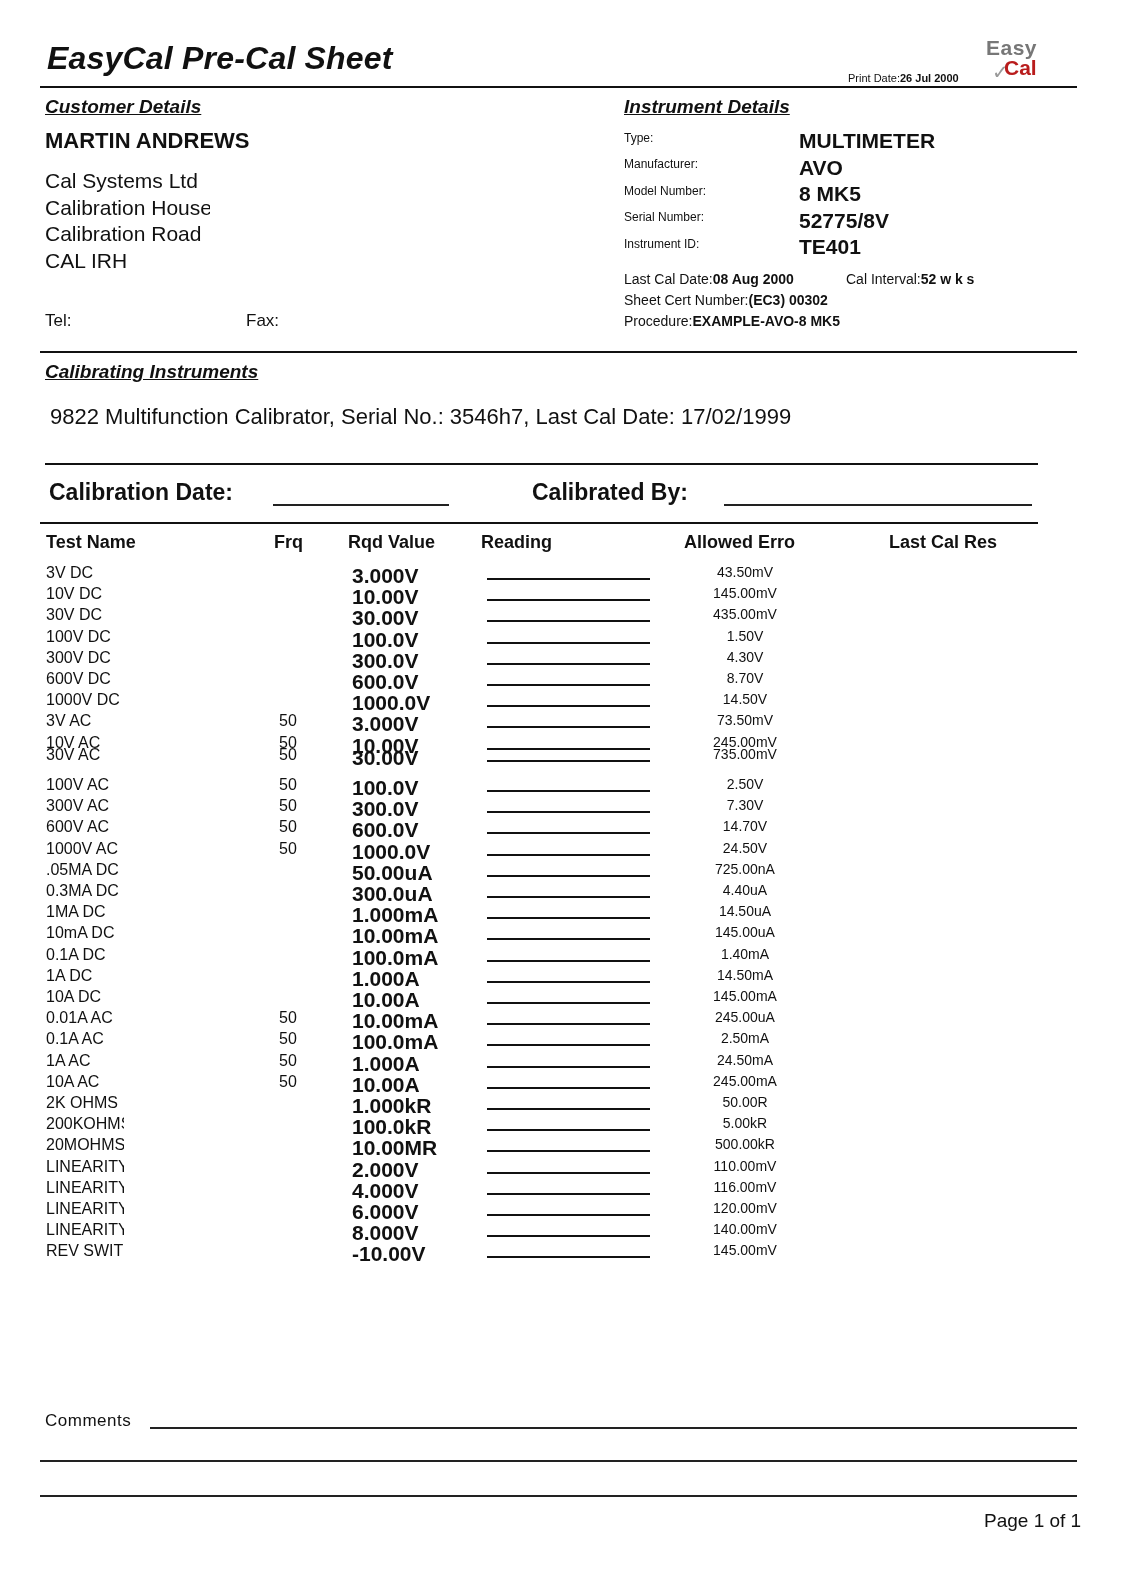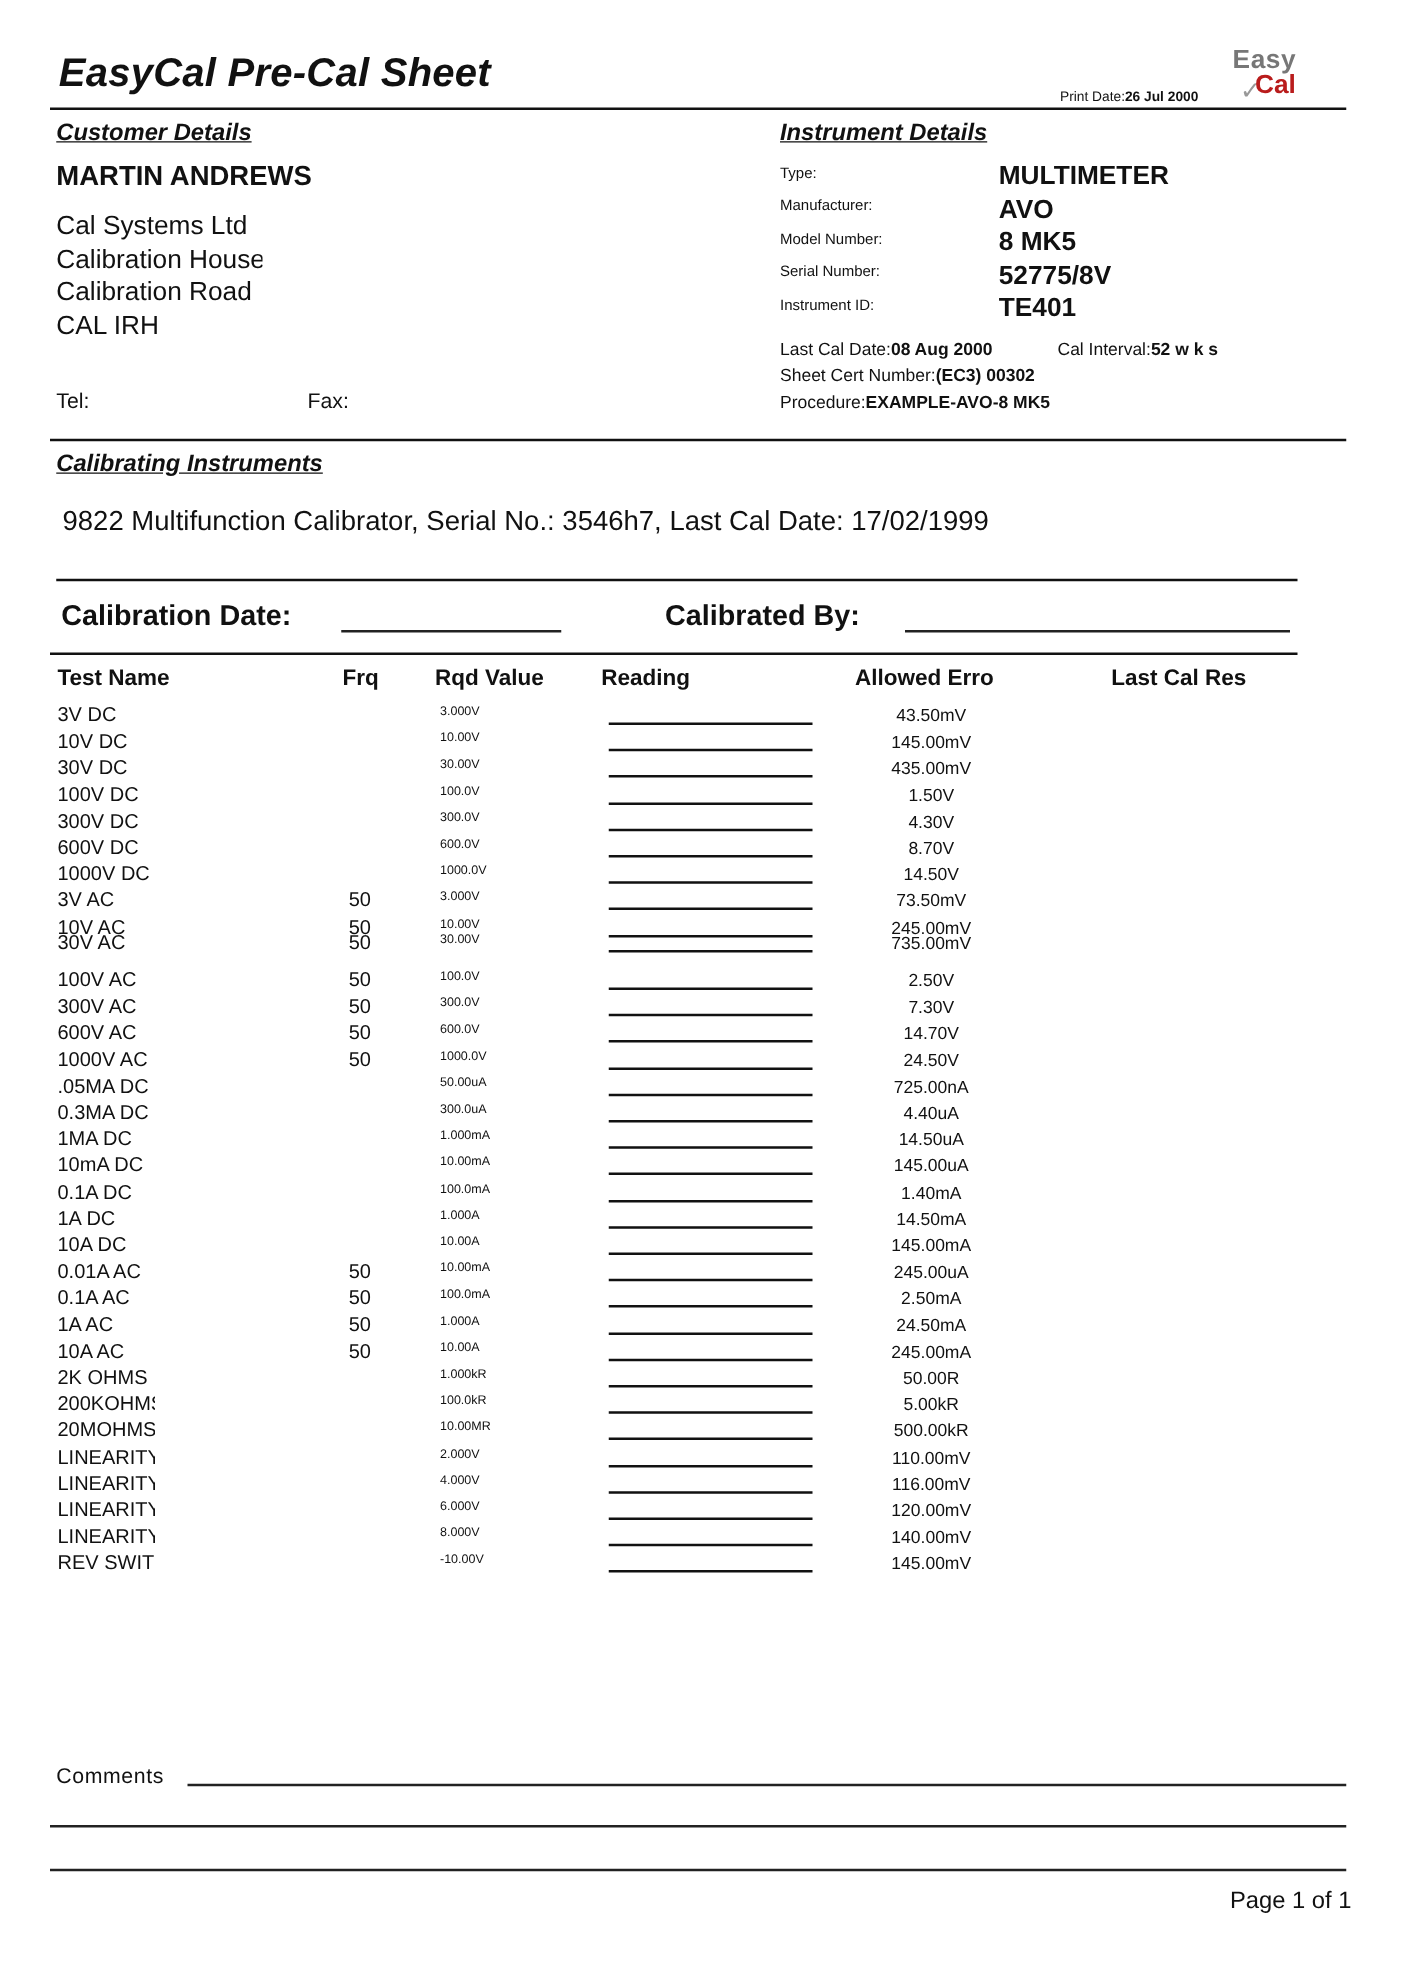--- a/index.html
+++ b/index.html
@@ -21,21 +21,21 @@
   .inst-val { left: 799px; font-size: 21px; font-weight: bold; }
   .small { font-size: 14px; }
   .small b { font-weight: bold; }
   .cal-inst { left: 50px; top: 404px; font-size: 22px; }
   .cal-line-lbl { font-size: 23px; font-weight: bold; }
   .blank { position: absolute; height: 2px; background: #222; }
   .th { top: 532px; font-size: 18px; font-weight: bold; white-space: nowrap; }
   .row { position: absolute; left: 0; width: 1122px; height: 21px; font-size: 16px; }
   .row .c-name { position: absolute; left: 46px; width: 78px; white-space: nowrap; overflow: hidden; }
   .row .c-frq { position: absolute; left: 279px; }
-  .row .c-rqd { position: absolute; left: 352px; font-size: 10px; }
+  .row .c-rqd { position: absolute; left: 352px; font-size: 21px; font-weight: bold; }
   .row .c-read { position: absolute; left: 487px; top: 14px; width: 163px; height: 2px; background: #111; }
   .row .c-err { position: absolute; left: 660px; width: 170px; text-align: center; font-size: 14px; }
   .comments { left: 45px; top: 1411px; font-size: 17px; letter-spacing: 0.5px; }
   .page { left: 984px; top: 1510px; font-size: 19px; }
 </style>
 </head>
 <body>
 
 <div class="abs title">EasyCal Pre-Cal Sheet</div>
 <div class="abs print-date">

